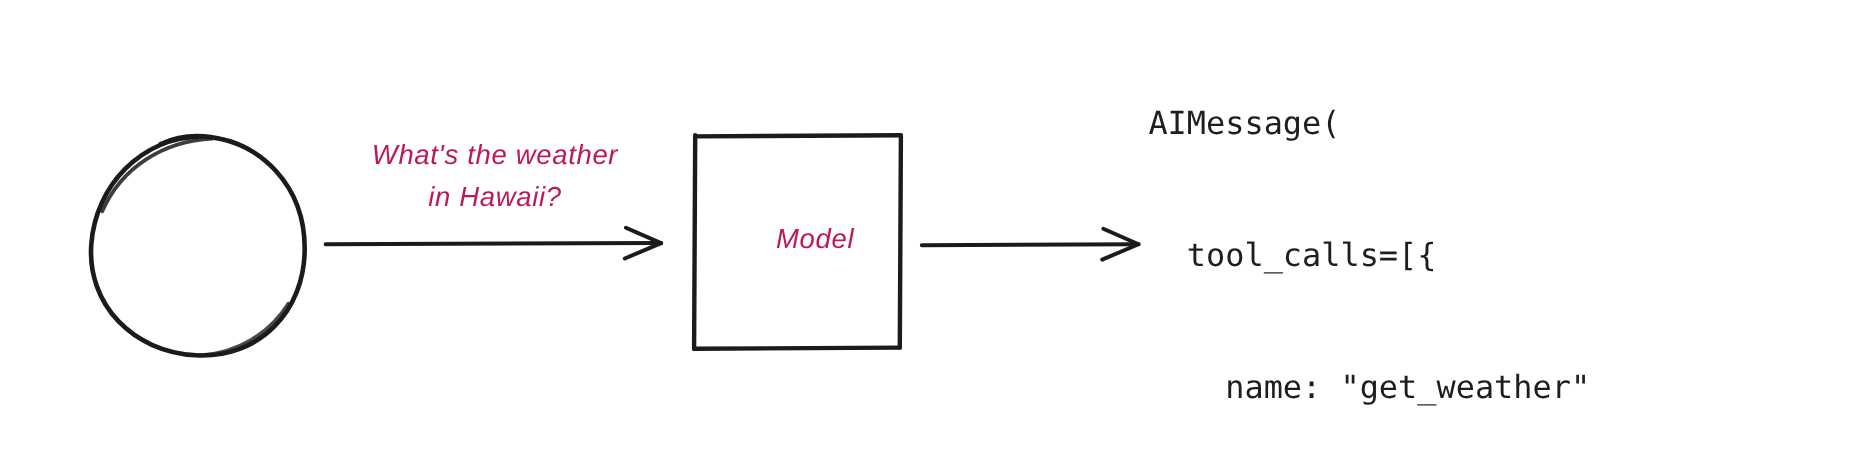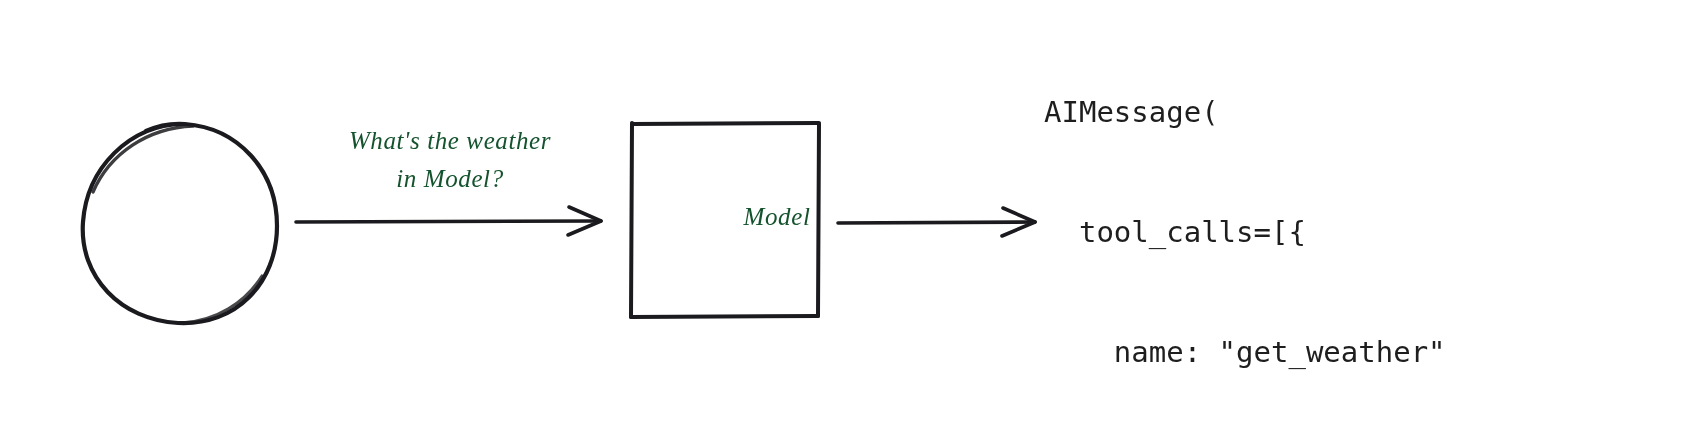--- a/index.html
+++ b/index.html
@@ -30,43 +30,42 @@
     left: 0;
     top: 0;
     width: 1684px;
     height: 432px;
     pointer-events: none;
   }
 
   
   .hand-text {
     position: absolute;
-    font-family: Liberation Serif, serif;
-    color: #14532d;
+    font-family: Liberation Sans, sans-serif;
+    color: #be185d;
     white-space: pre;
     letter-spacing: 0.6px;
     font-style: italic;
     font-weight: 500;
   }
 
   #user-label {
     left: 0;
     top: 206px;
     width: 366px;
     text-align: center;
     font-size: 25px;
   }
 
   #model-label {
     left: 630px;
     top: 203px;
     width: 222px;
     text-align: center;
     font-size: 25px;
-    padding-left: 36px;
   }
 
   #edge-label {
     left: 290px;
     top: 122px;
     width: 320px;
     text-align: center;
     font-size: 25px;
     line-height: 38px;
   }
@@ -125,21 +124,21 @@
     <g>
       <path d="M838 223 L1033 222" fill="none" stroke="#1b1b1f" stroke-width="3.6" stroke-linecap="round"></path>
       <path d="M1003 208 L1035 222" fill="none" stroke="#1b1b1f" stroke-width="3.6" stroke-linecap="round"></path>
       <path d="M1035 222 L1002 236" fill="none" stroke="#1b1b1f" stroke-width="3.6" stroke-linecap="round"></path>
     </g>
   </svg>
 
 
   <div class="hand-text" id="model-label">Model</div>
 
-  <div class="hand-text" id="edge-label"><span>What's the weather</span><br><span>in Model?</span></div>
+  <div class="hand-text" id="edge-label"><span>What's the weather</span><br><span>in Hawaii?</span></div>
 
   <div id="code-block">
     <span class="code-line">AIMessage(</span>
     <span class="code-line">  tool_calls=[{</span>
     <span class="code-line">    name: "get_weather"</span>
     
     
     
     
     

